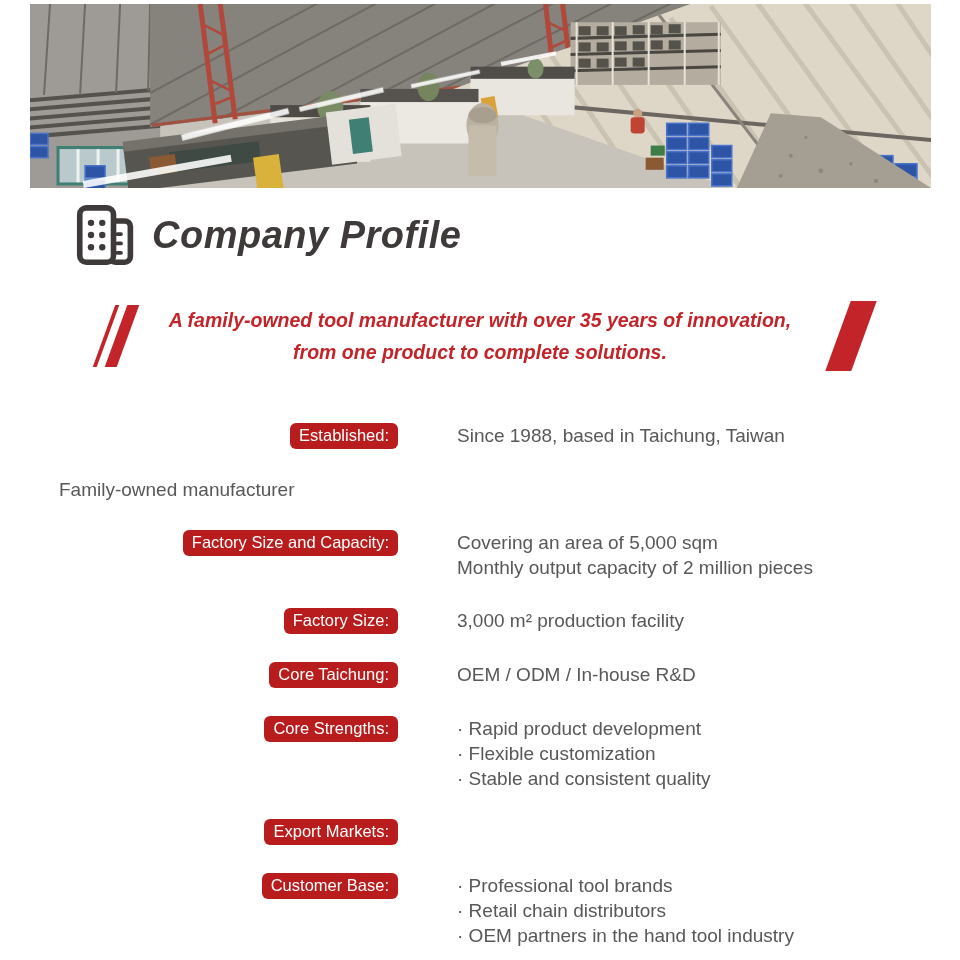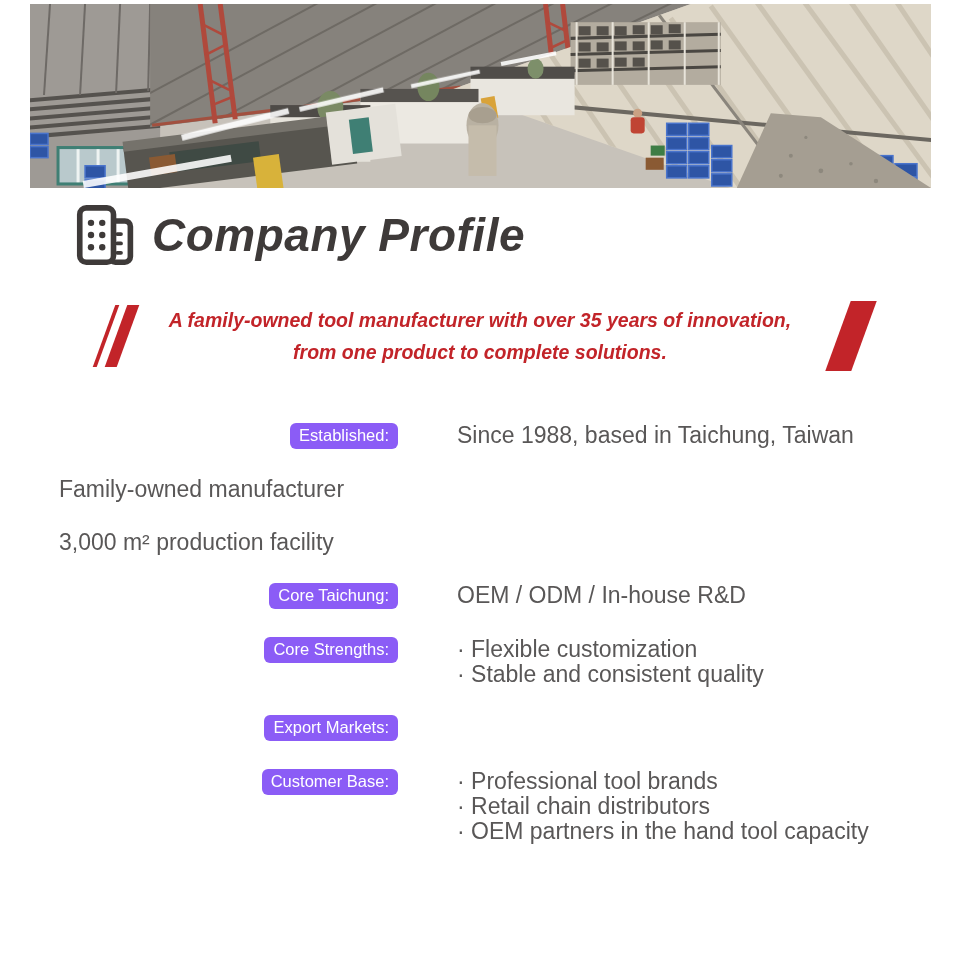--- a/index.html
+++ b/index.html
@@ -13,43 +13,43 @@
     position:absolute;left:30px;top:4px;width:901px;height:184px;
     overflow:hidden;background:#c7c2ba;
   }
   .hero svg{display:block;width:100%;height:100%;}
   
   .heading-row{
     position:absolute;left:76px;top:204px;display:flex;align-items:center;gap:16px;
   }
   .heading-icon{width:60px;height:62px;flex:0 0 auto;}
   .page-title{
-    font-size:46px;font-weight:bold;font-style:italic;color:#3e3a39;
+    font-size:38px;font-weight:bold;font-style:italic;color:#3e3a39;
     letter-spacing:0.5px;line-height:62px;white-space:nowrap;
   }
   
   .tagline-wrap{position:absolute;left:0;top:300px;width:960px;height:76px;}
   .tagline{
     position:absolute;left:0;top:4px;width:100%;text-align:center;
     font-size:19.5px;font-weight:bold;font-style:italic;color:#c22429;line-height:32px;
   }
   .slash{position:absolute;background:#c22429;transform:skewX(-20deg);}
   .slash-thin-l {left:104px;top:5px;width:4px;height:62px;}
   .slash-thick-l{left:116px;top:5px;width:12px;height:62px;}
   .slash-thick-r{left:838px;top:1px;width:26px;height:70px;}
   
   .profile-list{position:absolute;left:0;top:423px;width:960px;}
   .profile-row{display:flex;align-items:flex-start;margin-bottom:28px;}
   .label-cell{width:398px;flex:0 0 auto;text-align:right;}
   .label-badge{
-    display:inline-block;background:#8b5cf6;color:#ffffff;
+    display:inline-block;background:#b91c1c;color:#ffffff;
     font-size:16.5px;line-height:21px;padding:2px 9px 3px 9px;border-radius:6px;
     white-space:nowrap;
   }
-  .value-cell{margin-left:59px;color:#595757;font-size:23px;line-height:25px;}
+  .value-cell{margin-left:59px;color:#595757;font-size:19px;line-height:25px;}
   .value-line{white-space:nowrap;}
 </style>
 </head>
 <body>
 
 <div class="hero">
   <svg viewBox="0 0 900 182" preserveAspectRatio="none">
     <defs>
       <clipPath id="ceilClip">
           <polygon points="120,0 660,0 420,85 120,122"></polygon>
@@ -279,48 +279,57 @@
       <div class="value-line">Since 1988, based in Taichung, Taiwan</div>
     </div>
   </div>
 
   <div class="profile-row">
     <div class="value-cell">
       <div class="value-line">Family-owned manufacturer</div>
     </div>
   </div>
 
-
-  <div class="profile-row">
+  <div class="profile-row">
+    <div class="label-cell"><span class="label-badge">Factory Size and Capacity:</span></div>
+    <div class="value-cell">
+      <div class="value-line">Covering an area of 5,000 sqm</div>
+      <div class="value-line">Monthly output capacity of 2 million pieces</div>
+    </div>
+  </div>
+
+  <div class="profile-row">
+    <div class="label-cell"><span class="label-badge">Factory Size:</span></div>
     <div class="value-cell">
       <div class="value-line">3,000 m² production facility</div>
     </div>
   </div>
 
   <div class="profile-row">
     <div class="label-cell"><span class="label-badge">Core Taichung:</span></div>
     <div class="value-cell">
       <div class="value-line">OEM / ODM / In-house R&amp;D</div>
     </div>
   </div>
 
   <div class="profile-row">
     <div class="label-cell"><span class="label-badge">Core Strengths:</span></div>
     <div class="value-cell">
+      <div class="value-line">· Rapid product development</div>
       <div class="value-line">· Flexible customization</div>
       <div class="value-line">· Stable and consistent quality</div>
     </div>
   </div>
 
   <div class="profile-row">
     <div class="label-cell"><span class="label-badge">Export Markets:</span></div>
   </div>
 
   <div class="profile-row">
     <div class="label-cell"><span class="label-badge">Customer Base:</span></div>
     <div class="value-cell">
       <div class="value-line">· Professional tool brands</div>
       <div class="value-line">· Retail chain distributors</div>
-      <div class="value-line">· OEM partners in the hand tool capacity</div>
+      <div class="value-line">· OEM partners in the hand tool industry</div>
     </div>
   </div>
 
 </div>
 
 </body></html>

